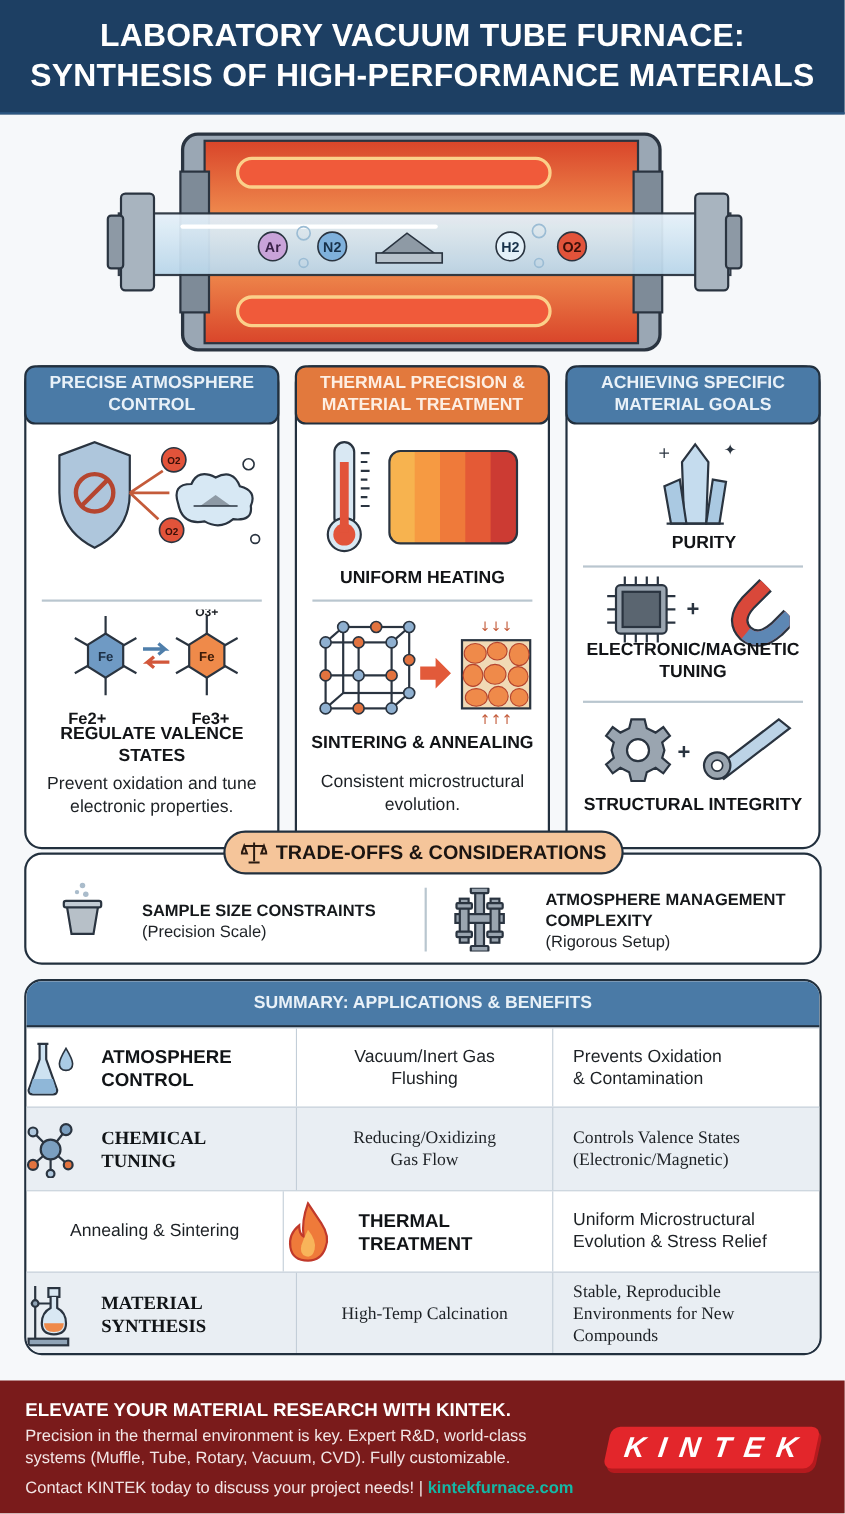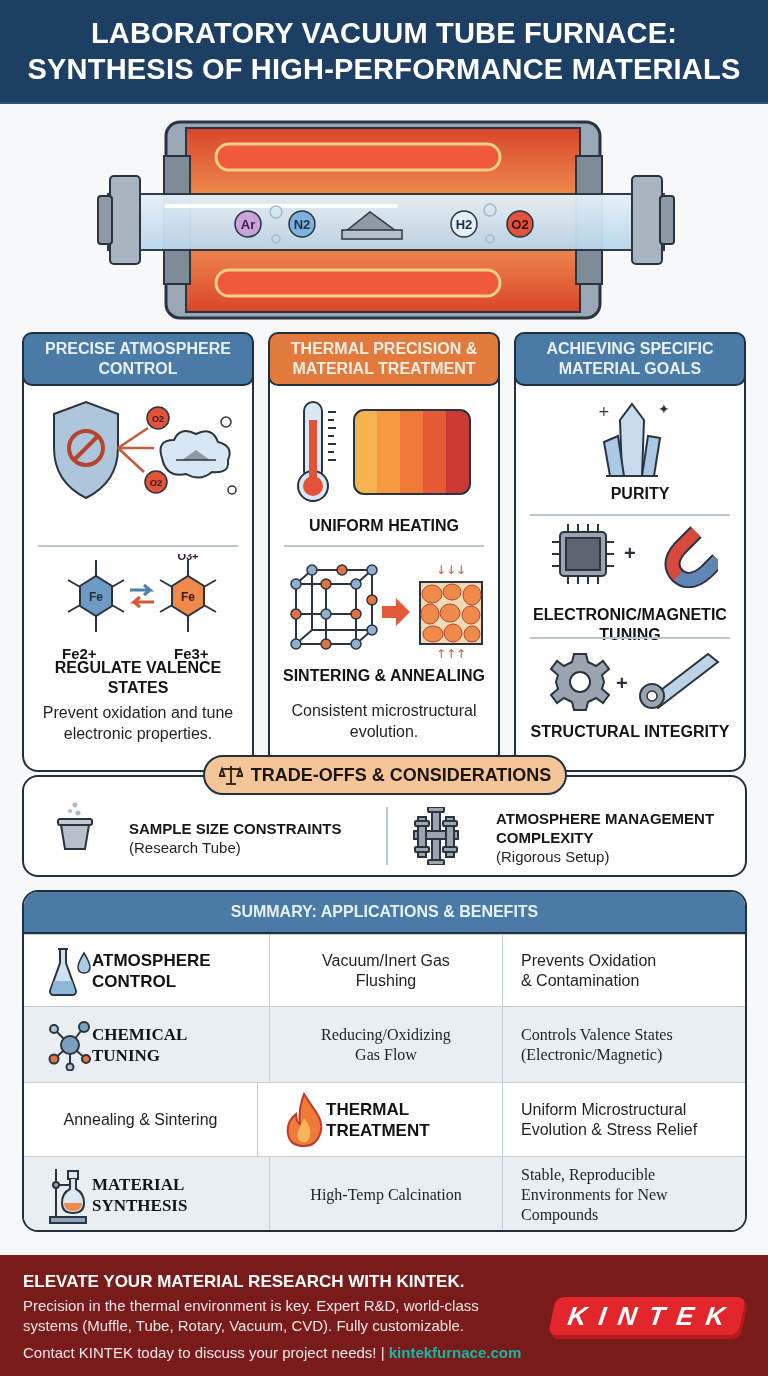--- a/index.html
+++ b/index.html
@@ -31,21 +31,21 @@
   .trade .st { font-size: 15px; line-height: 19px; color: #1d2125; }
   .trade .vline { position: absolute; left: 362px; top: 30px; width: 1.5px; height: 58px; background: #b9c6cf; }
 
   .summary { position: absolute; left: 22px; top: 890px; width: 725px; height: 342px; background: #fff; border: 2px solid #22303e; border-radius: 16px; overflow: hidden; }
   .summary .sh { height: 42px; background: #4a7aa6; color: #e9f1f8; font-weight: 700; font-size: 16px; display: flex; align-items: center; justify-content: center; border-bottom: 2px solid #22303e; }
   .row { position: relative; display: flex; border-top: 1px solid #c3ced8; }
   .row:first-of-type { border-top: none; }
   .row.alt { background: #e9eef3; font-family: Liberation Serif, serif; }
   .cell { display: flex; align-items: center; border-left: 1px solid #c3ced8; font-size: 16px; line-height: 20px; color: #1d2125; }
   .cell:first-child { border-left: none; }
-  .c1 { width: 245px; padding-left: 24px; }
+  .c1 { width: 245px; padding-left: 0; gap: 24px; }
   .c1 .nm { font-weight: 700; font-size: 17px; line-height: 21px; color: #111417; }
   .c2 { width: 233px; justify-content: center; text-align: center; }
   .c3 { flex: 1; padding-left: 18px; }
 
   .footer { position: absolute; left: 0; top: 1255px; width: 768px; height: 121px; background: #7a1b1b; color: #fff; }
   .footer .h { position: absolute; left: 23px; top: 17px; font-weight: 700; font-size: 17px; }
   .footer .p { position: absolute; left: 23px; top: 41px; width: 490px; font-size: 15px; line-height: 20px; color: #f2e6e6; }
   .footer .c { position: absolute; left: 23px; top: 89px; font-size: 15px; color: #f2e6e6; }
   .footer .c b { color: #14b8a6; }
   .logo { position: absolute; left: 552px; top: 1297px; width: 190px; height: 38px; background: #e3262b; border-radius: 8px;
@@ -279,21 +279,21 @@
         <line x1="58" y1="34" x2="66" y2="34"></line>
         <line x1="58" y1="46" x2="66" y2="46"></line>
       <rect x="12" y="12" width="46" height="44" rx="4" fill="#9aa5b0"></rect>
       <rect x="18" y="18" width="34" height="32" fill="#5a6570"></rect>
     </g>
     <text x="76" y="40" font-size="20" font-weight="700" fill="#2a3440" font-family="Liberation Sans, sans-serif">+</text>
     <path d="M148 12 L132 28 Q118 44 130 56 Q142 66 158 52 L170 40" fill="none" stroke="#2a3440" stroke-width="16"></path>
     <path d="M148 12 L132 28 Q118 44 130 56 Q142 66 158 52 L170 40" fill="none" stroke="#d9483a" stroke-width="12"></path>
     <path d="M130 56 Q142 66 158 52 L170 40" fill="none" stroke="#5d87b4" stroke-width="12"></path>
   </svg>
-  <div class="label" style="top:271px;">
+  <div class="label" style="top:247px;">
     <div>ELECTRONIC/MAGNETIC</div>
     <div>TUNING</div>
   </div>
   <div class="hr" style="top:303px;"></div>
   <svg style="left:32px; top:314px;" width="172" height="64" viewBox="0 0 172 64">
     <g transform="translate(32,34)">
       <path d="M-6,-28 L6,-28 L8,-20 L16,-16 L23,-21 L29,-13 L22,-7 L24,0 L22,7 L29,13 L23,21 L16,16 L8,20 L6,28 L-6,28 L-8,20 L-16,16 L-23,21 L-29,13 L-22,7 L-24,0 L-22,-7 L-29,-13 L-23,-21 L-16,-16 L-8,-20 Z" fill="#9aa5b0" stroke="#2a3440" stroke-width="2"></path>
       <circle r="10" fill="#fff" stroke="#2a3440" stroke-width="2"></circle>
     </g>
     <text x="68" y="42" font-size="20" font-weight="700" fill="#2a3440" font-family="Liberation Sans, sans-serif">+</text>
@@ -307,21 +307,21 @@
 <div class="trade">
   <svg class="item" style="left:32px; top:24px;" width="38" height="50" viewBox="0 0 38 50">
     <circle cx="19" cy="4" r="2.5" fill="#aabccb"></circle>
       <circle cx="14" cy="10" r="2" fill="#aabccb"></circle>
       <circle cx="22" cy="12" r="2.5" fill="#aabccb"></circle>
     <rect x="2" y="18" width="34" height="6" rx="2" fill="#c3ccd4" stroke="#2a3440" stroke-width="2"></rect>
     <path d="M5 24 L9 48 L29 48 L33 24 Z" fill="#b7c0c8" stroke="#2a3440" stroke-width="2"></path>
   </svg>
   <div class="item" style="left:105px; top:42px;">
     <div class="bt">SAMPLE SIZE CONSTRAINTS</div>
-    <div class="st">(Research Tube)</div>
+    <div class="st">(Precision Scale)</div>
   </div>
   <div class="vline"></div>
   <svg class="item" style="left:388px; top:30px;" width="48" height="58" viewBox="0 0 48 58">
     <g fill="#9aa5b0" stroke="#2a3440" stroke-width="2">
       <rect x="20" y="2" width="8" height="54"></rect>
         <rect x="2" y="24" width="44" height="8"></rect>
       <rect x="6" y="10" width="8" height="40"></rect>
         <rect x="34" y="10" width="8" height="40"></rect>
       <rect x="16" y="0" width="16" height="5" rx="1"></rect>
         <rect x="16" y="53" width="16" height="5" rx="1"></rect>

